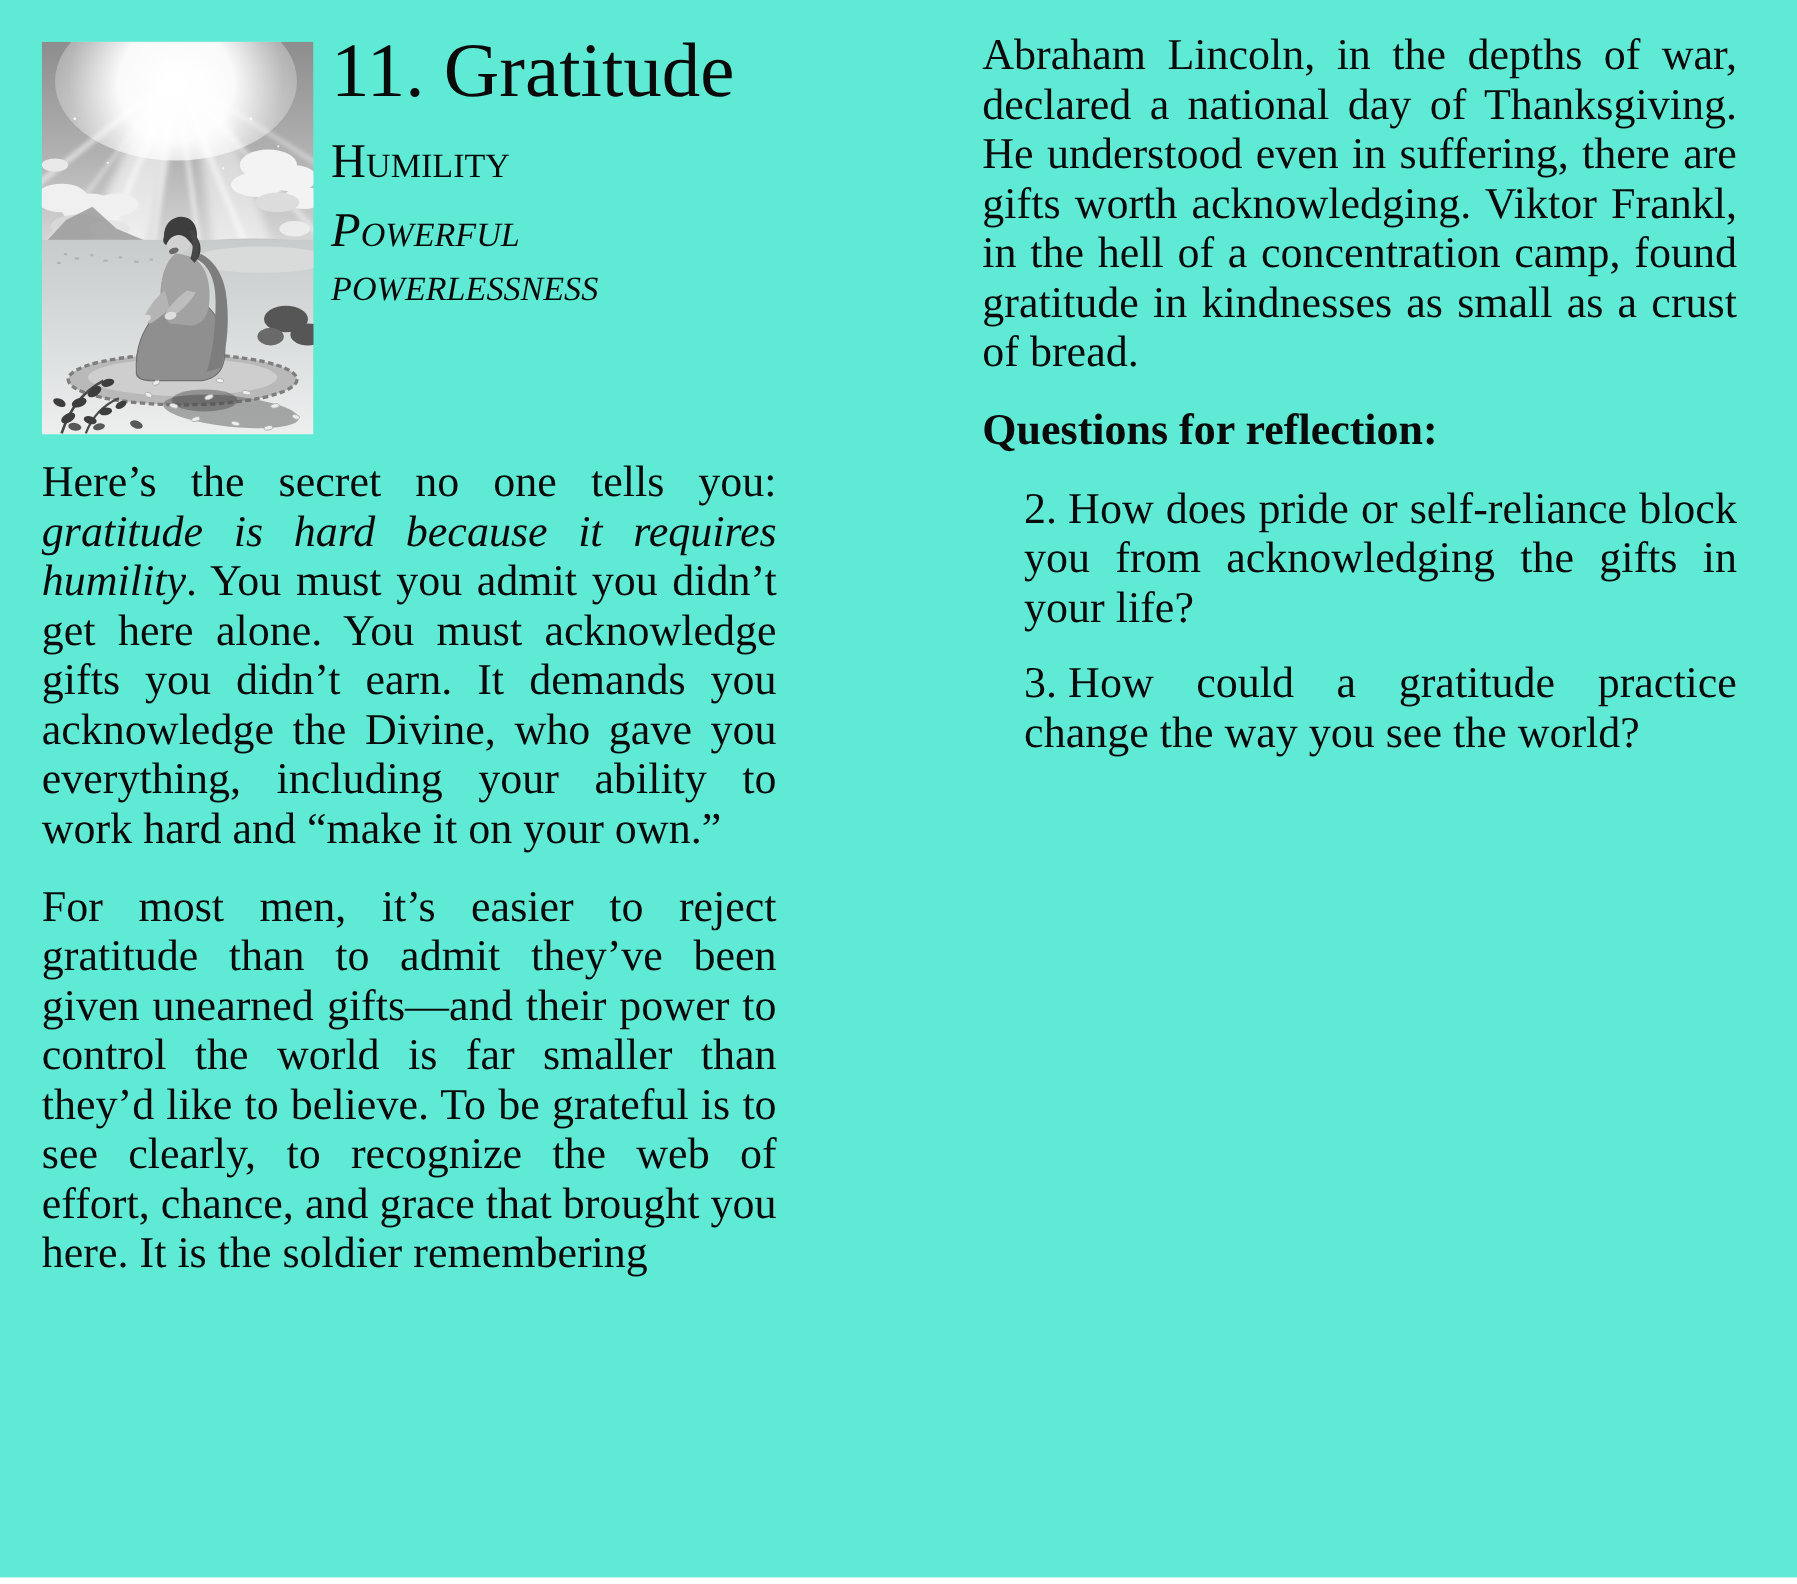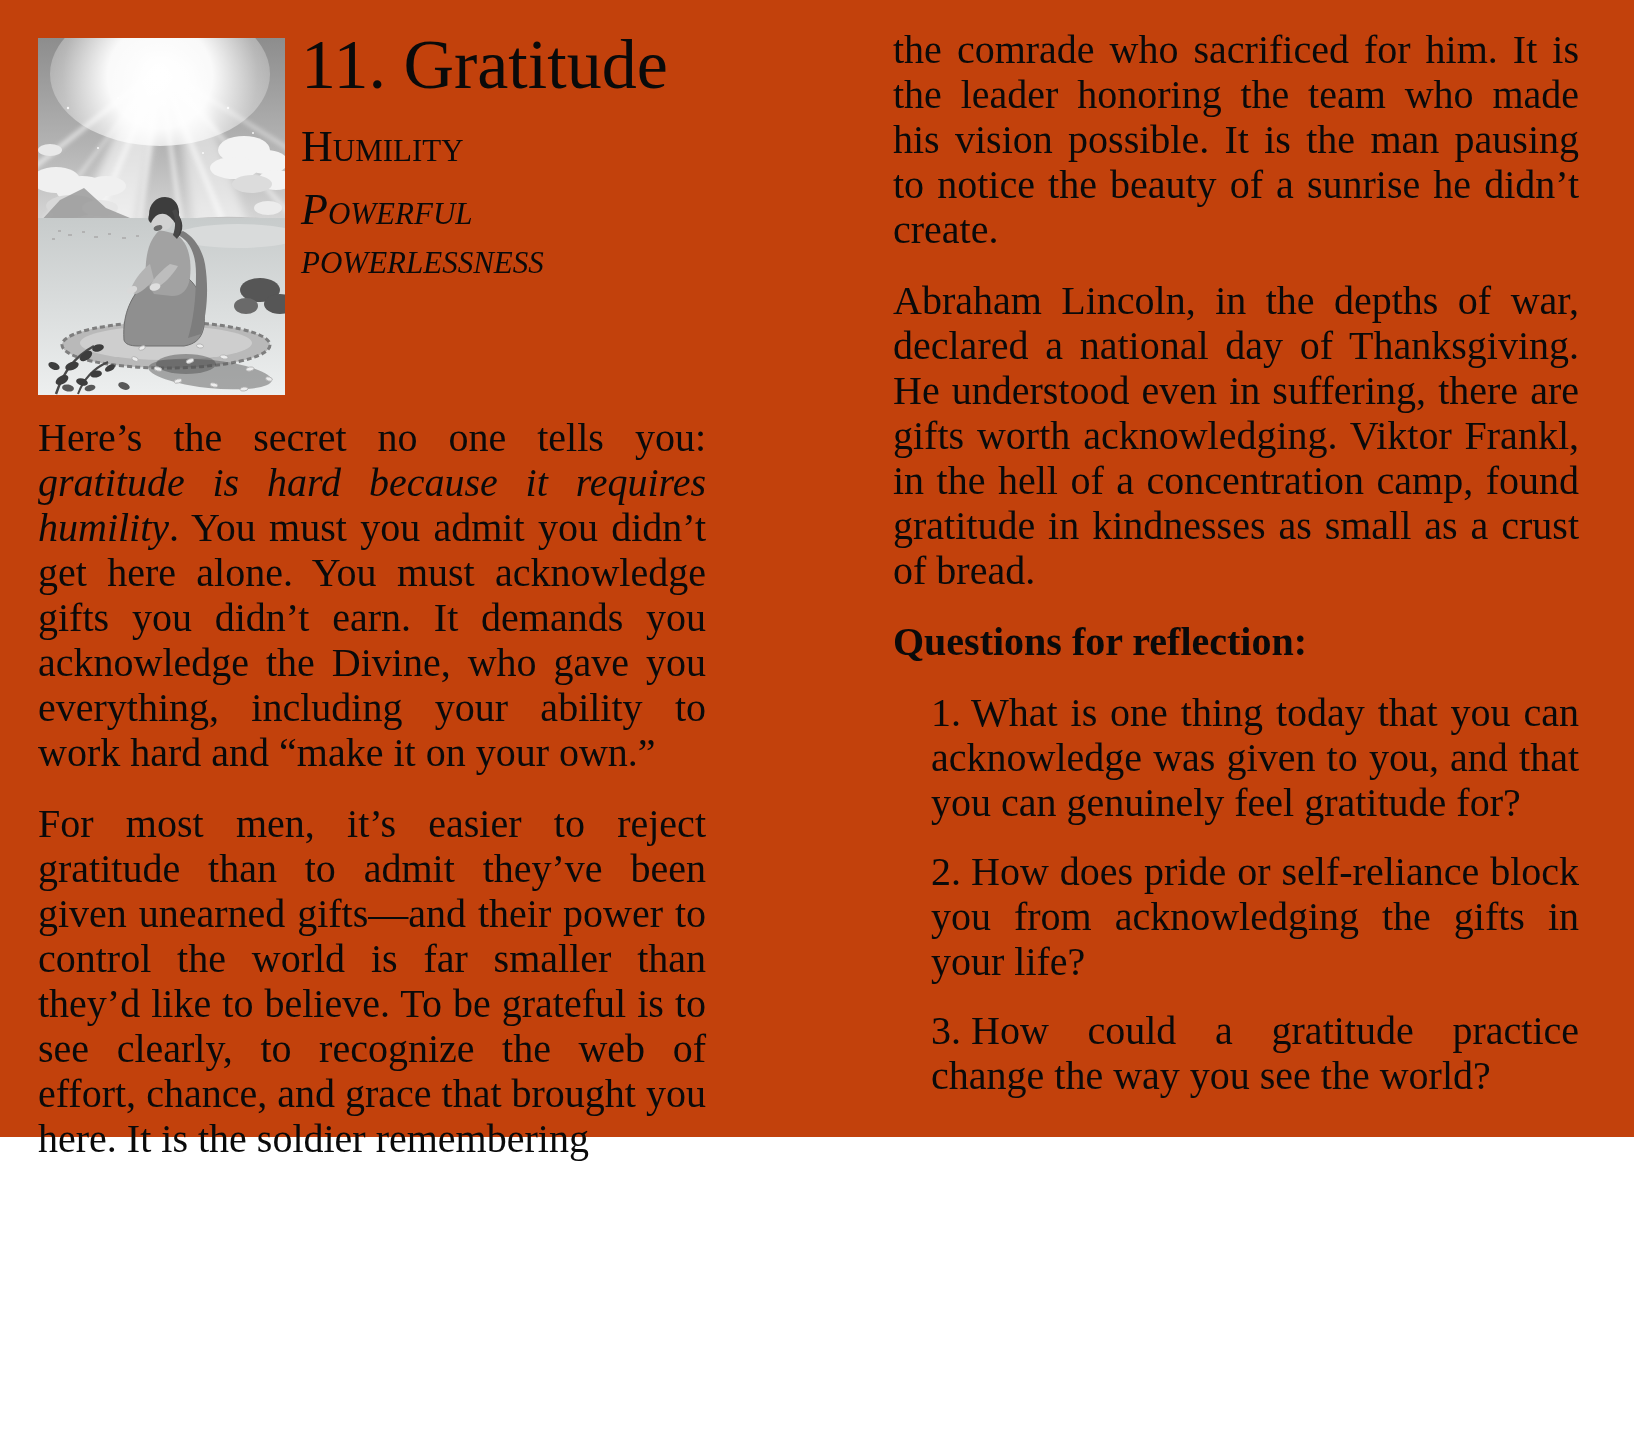--- a/index.html
+++ b/index.html
@@ -5,22 +5,22 @@
   html, body {
     margin: 0; padding: 0;
     width: 1634px; height: 1440px;
     background: #ffffff;
     font-family: "Liberation Serif", "DejaVu Serif", serif;
     color: #0a0a0a;
     overflow: hidden;
   }
   .page {
     position: relative;
-    width: 1634px; height: 1137px;
-    background: #c2410c;
+    width: 1634px; height: 1434px;
+    background: #5eead4;
   }
   .col-left {
     position: absolute;
     left: 38px; top: 38px;
     width: 668px;
   }
   .col-right {
     position: absolute;
     left: 893px; top: 27px;
     width: 686px;
@@ -237,24 +237,22 @@
     </div>
 
     <div class="bodytext">
       <p class="para"><span>Here’s the secret no one tells you: </span><span class="italic">gratitude is hard because it requires humility</span><span>. You must you admit you didn’t get here alone. You must acknowledge gifts you didn’t earn. It demands you acknowledge the Divine, who gave you everything, including your ability to work hard and “make it on your own.”</span></p>
       <p class="para">For most men, it’s easier to reject gratitude than to admit they’ve been given unearned gifts—and their power to control the world is far smaller than they’d like to believe. To be grateful is to see clearly, to recognize the web of effort, chance, and grace that brought you here. It is the soldier remembering</p>
     </div>
   </div>
 
   <div class="col-right">
     <div class="bodytext">
-      <p class="para">the comrade who sacrificed for him. It is the leader honoring the team who made his vision possible. It is the man pausing to notice the beauty of a sunrise he didn’t create.</p>
       <p class="para">Abraham Lincoln, in the depths of war, declared a national day of Thanksgiving. He understood even in suffering, there are gifts worth acknowledging. Viktor Frankl, in the hell of a concentration camp, found gratitude in kindnesses as small as a crust of bread.</p>
 
       <h2 class="questions-heading">Questions for reflection:</h2>
 
-      <div class="question"><span class="qnum">1.</span><span>What is one thing today that you can acknowledge was given to you, and that you can genuinely feel gratitude for?</span></div>
       <div class="question"><span class="qnum">2.</span><span>How does pride or self-reliance block you from acknowledging the gifts in your life?</span></div>
       <div class="question"><span class="qnum">3.</span><span>How could a gratitude practice change the way you see the world?</span></div>
     </div>
   </div>
 
 </div>
 
 </body></html>

